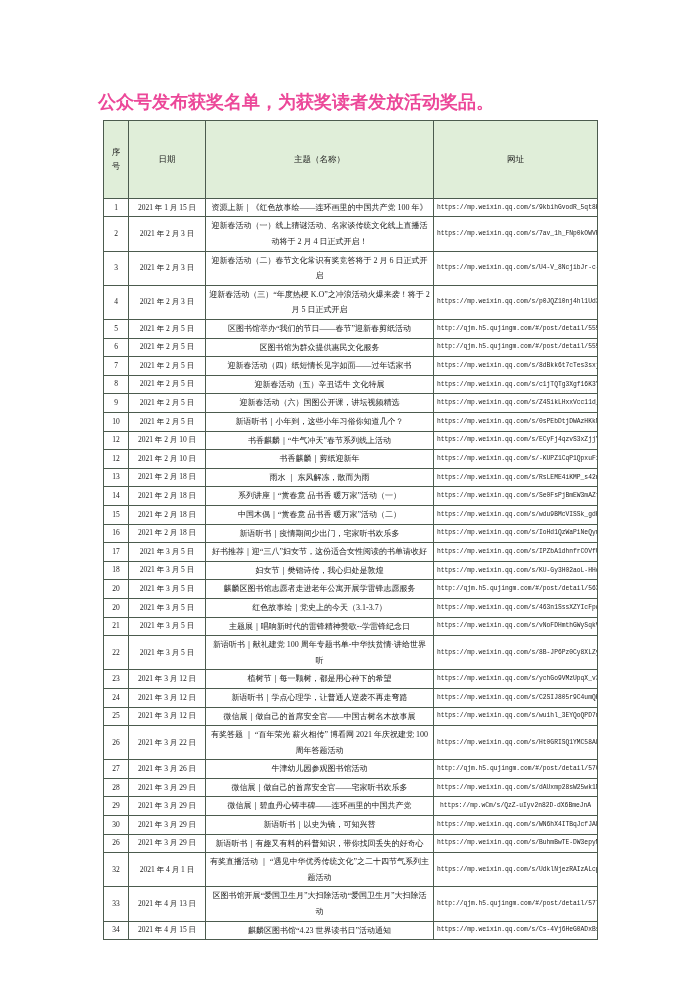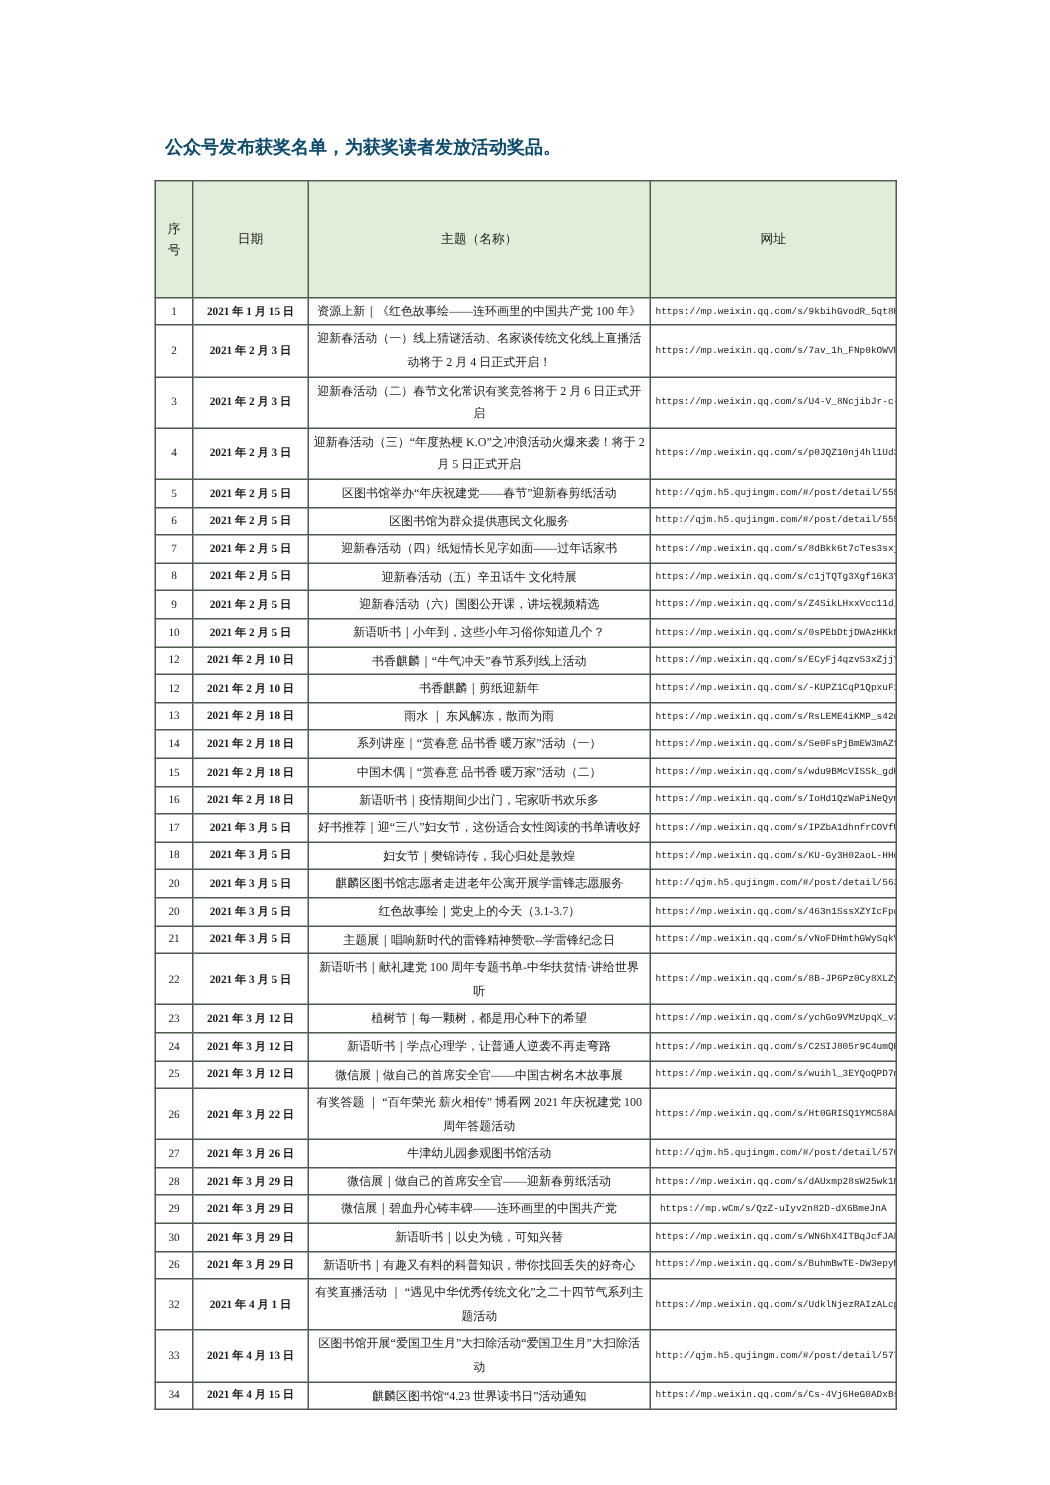--- a/index.html
+++ b/index.html
@@ -11,26 +11,26 @@
   .page{
     position:relative;
     width:700px;height:990px;
     background:#ffffff;
     font-family:"Liberation Serif","DejaVu Serif",serif;
     color:var(--text);
     overflow:hidden;
   }
   .intro{
     position:absolute;
-    left:110px;top:90px;
+    left:98px;top:90px;
     width:500px;
     font-family:"Liberation Sans","DejaVu Sans",sans-serif;
-    font-size:12px;
+    font-size:18px;
     font-weight:600;
-    color:#0c4a6e;
+    color:#ec4899;
   }
   table.award{
     position:absolute;
     left:103px;top:120px;
     width:494px;
     border-collapse:collapse;
     table-layout:fixed;
     border:1.5px solid var(--border);
   }
   table.award th, table.award td{
@@ -46,21 +46,21 @@
     font-weight:normal;
     padding:6px 2px;
     line-height:1.7;
   }
   th.col-index .wrap{width:1.1em;margin:18px auto;word-break:break-all;}
   col.c-index{width:25px;}
   col.c-date{width:77px;}
   col.c-topic{width:228px;}
   col.c-url{width:164px;}
   td.col-index{font-size:7.5px;line-height:1.9;}
-  td.col-date{font-size:7.5px;line-height:1.9;white-space:nowrap;font-weight:bold;}
+  td.col-date{font-size:7.5px;line-height:1.9;white-space:nowrap;}
   td.col-topic{font-size:8px;line-height:1.95;}
   td.col-url{
     font-family:"Liberation Mono","DejaVu Sans Mono",monospace;
     font-size:6.3px;line-height:1.9;
     white-space:nowrap;
   }
 </style>
 </head>
 <body>
 
@@ -105,21 +105,21 @@
         </tr>
         <tr>
           <td class="col-index">4</td>
           <td class="col-date">2021 年 2 月 3 日</td>
           <td class="col-topic">迎新春活动（三）“年度热梗 K.O”之冲浪活动火爆来袭！将于 2 月 5 日正式开启</td>
           <td class="col-url">https://mp.weixin.qq.com/s/p0JQZ10nj4hl1Ud3Z7DjVA</td>
         </tr>
         <tr>
           <td class="col-index">5</td>
           <td class="col-date">2021 年 2 月 5 日</td>
-          <td class="col-topic">区图书馆举办“年庆祝建党——春节”迎新春剪纸活动</td>
+          <td class="col-topic">区图书馆举办“我们的节日——春节”迎新春剪纸活动</td>
           <td class="col-url">http://qjm.h5.qujingm.com/#/post/detail/555293</td>
         </tr>
         <tr>
           <td class="col-index">6</td>
           <td class="col-date">2021 年 2 月 5 日</td>
           <td class="col-topic">区图书馆为群众提供惠民文化服务</td>
           <td class="col-url">http://qjm.h5.qujingm.com/#/post/detail/555898</td>
         </tr>
         <tr>
           <td class="col-index">7</td>
@@ -243,21 +243,21 @@
         </tr>
         <tr>
           <td class="col-index">27</td>
           <td class="col-date">2021 年 3 月 26 日</td>
           <td class="col-topic">牛津幼儿园参观图书馆活动</td>
           <td class="col-url">http://qjm.h5.qujingm.com/#/post/detail/570883</td>
         </tr>
         <tr>
           <td class="col-index">28</td>
           <td class="col-date">2021 年 3 月 29 日</td>
-          <td class="col-topic">微信展｜做自己的首席安全官——迎新春剪纸活动</td>
+          <td class="col-topic">微信展｜做自己的首席安全官——宅家听书欢乐多</td>
           <td class="col-url">https://mp.weixin.qq.com/s/dAUxmp28sW25wk1N_gJ0qQ</td>
         </tr>
         <tr>
           <td class="col-index">29</td>
           <td class="col-date">2021 年 3 月 29 日</td>
           <td class="col-topic">微信展｜碧血丹心铸丰碑——连环画里的中国共产党</td>
           <td class="col-url">https://mp.wCm/s/QzZ-uIyv2n82D-dX6BmeJnA</td>
         </tr>
         <tr>
           <td class="col-index">30</td>

